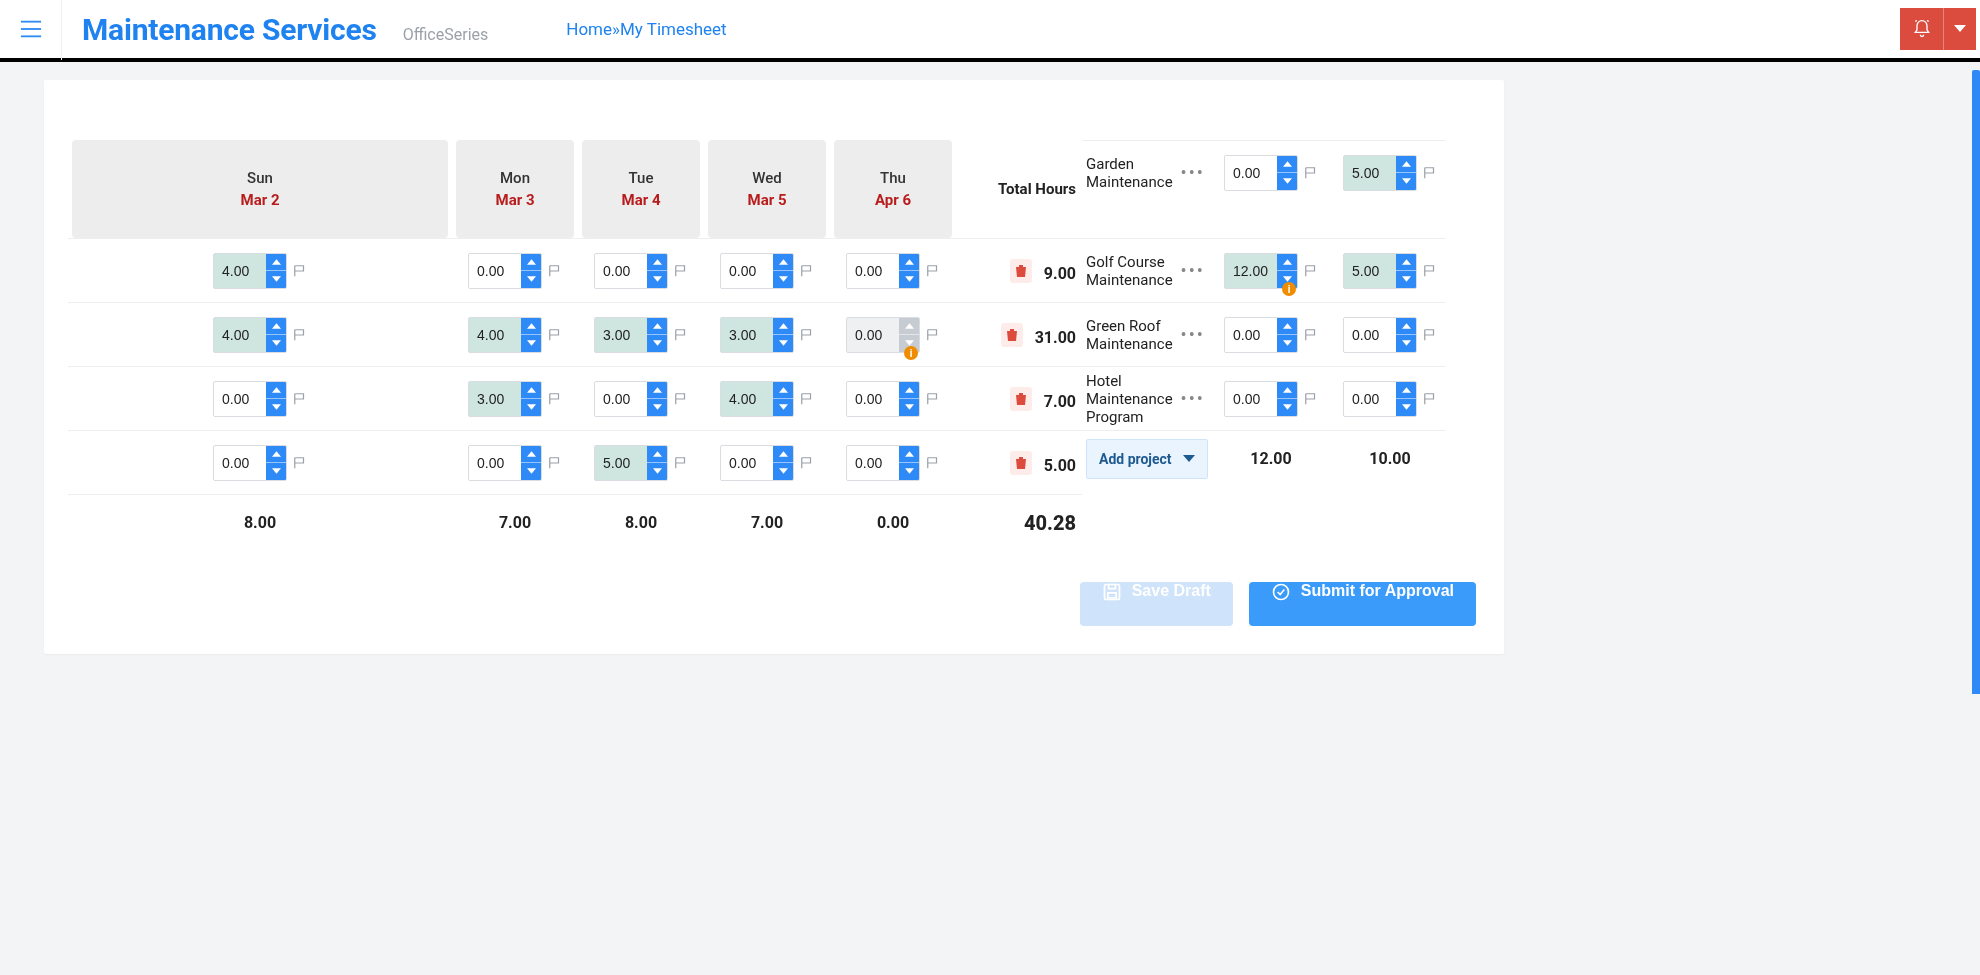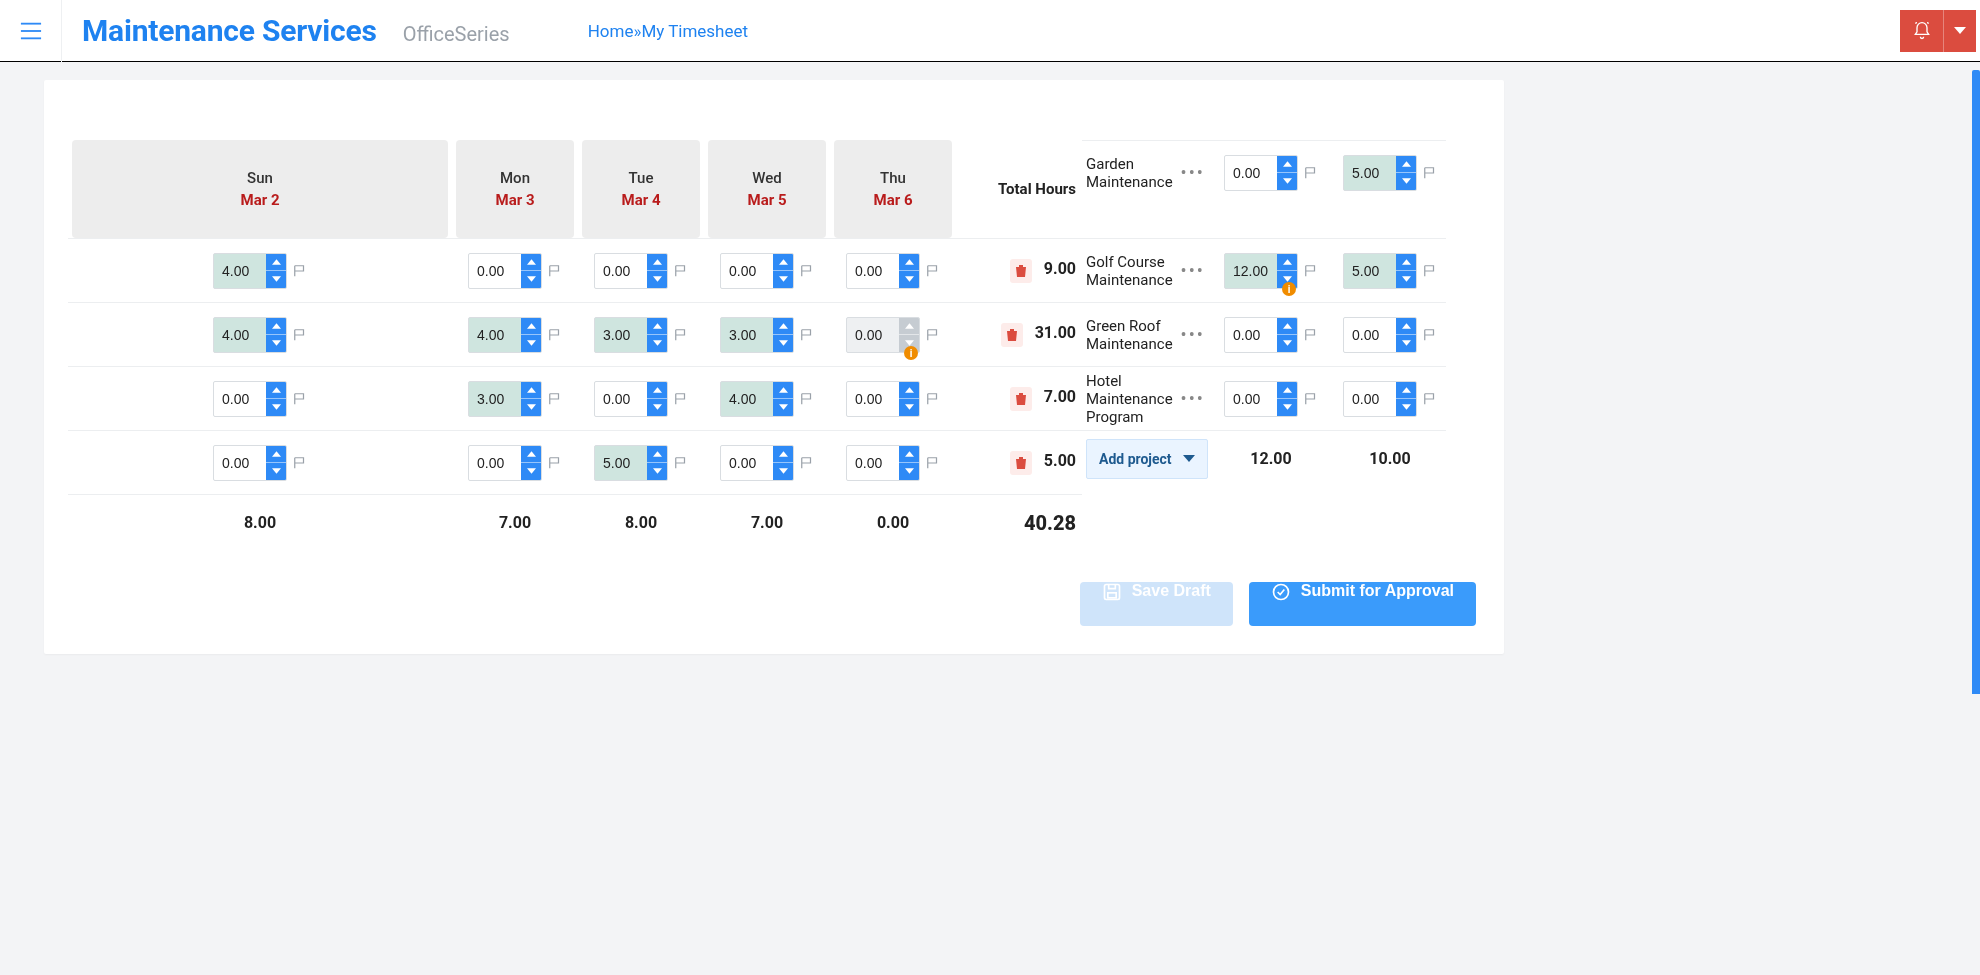--- a/index.html
+++ b/index.html
@@ -9,37 +9,37 @@
     color: #222;
     font-size: 14px;
   }
   
   .header {
     display: flex;
     align-items: center;
     background: #fff;
     height: 62px;
     padding: 0 0 0 0;
-    border-bottom: 1px solid #000000;
+    border-bottom: 4px solid #000000;
   }
   .hamburger {
     width: 62px; height: 62px;
     display: flex; align-items: center; justify-content: center;
     border-right: 1px solid #eef0f2;
     cursor: pointer;
   }
   .hamburger svg { width: 22px; height: 18px; stroke: #2e8af6; stroke-width: 2; }
   .brand {
     padding: 0 18px 0 20px;
     display: flex;
     align-items: baseline;
     gap: 18px;
   }
   .brand-main { font-size: 30px; font-weight: 700; color: #1e82f0; letter-spacing: -0.2px; }
-  .brand-sub  { font-size: 20px; color: #9aa1a9; font-weight: 400; margin-left: 8px; }
+  .brand-sub  { font-size: 16px; color: #9aa1a9; font-weight: 400; margin-left: 8px; }
   .crumbs {
     margin-left: 60px;
     font-size: 17px;
     display: flex; align-items: center; 
   }
   .crumbs a { color: #1e82f0; text-decoration: none; }
   .crumbs .sep { color: #1e82f0; }
   .header-right {
     margin-left: auto;
     display: flex;
@@ -197,21 +197,21 @@
   }
   .trash {
     width: 22px; height: 24px;
     background: #fdecea;
     border-radius: 3px;
     display: flex; align-items: center; justify-content: center;
     cursor: pointer;
     margin-left: 8px;
   }
   .trash svg { width: 12px; height: 14px; fill: #db4c3f; }
-  .row-total-wrap { display:flex; align-items:flex-start; gap:12px; width:100%; justify-content:flex-end; }
+  .row-total-wrap { display:flex; align-items:flex-end; gap:12px; width:100%; justify-content:flex-end; }
 
   
   .tot-cell {
     border-top: 1px solid #eceef0;
     height: 56px;
     display: flex; align-items: center; justify-content: center;
     font-size: 16px; font-weight: 700;
   }
   .tot-activity {
     border-top: 1px solid #eceef0;
@@ -322,21 +322,21 @@
         <div class="ts-head-cell">
     <span class="dow">Tue</span>
     <span class="date">Mar 4</span>
   </div>
         <div class="ts-head-cell">
     <span class="dow">Wed</span>
     <span class="date">Mar 5</span>
   </div>
         <div class="ts-head-cell">
     <span class="dow">Thu</span>
-    <span class="date">Mar 6</span>
+    <span class="date">Apr 6</span>
   </div>
         <div class="ts-head-total">Total Hours</div>
         <div class="ts-row-cell activity-cell">
     <span>Garden Maintenance</span>
     <span class="dots">•••</span>
   </div>
         <div class="ts-row-cell hour-cell">
       <div class="hour-input-wrap">
         <div class="hour-field">
           <input class="hour-value" value="0.00" style="">

